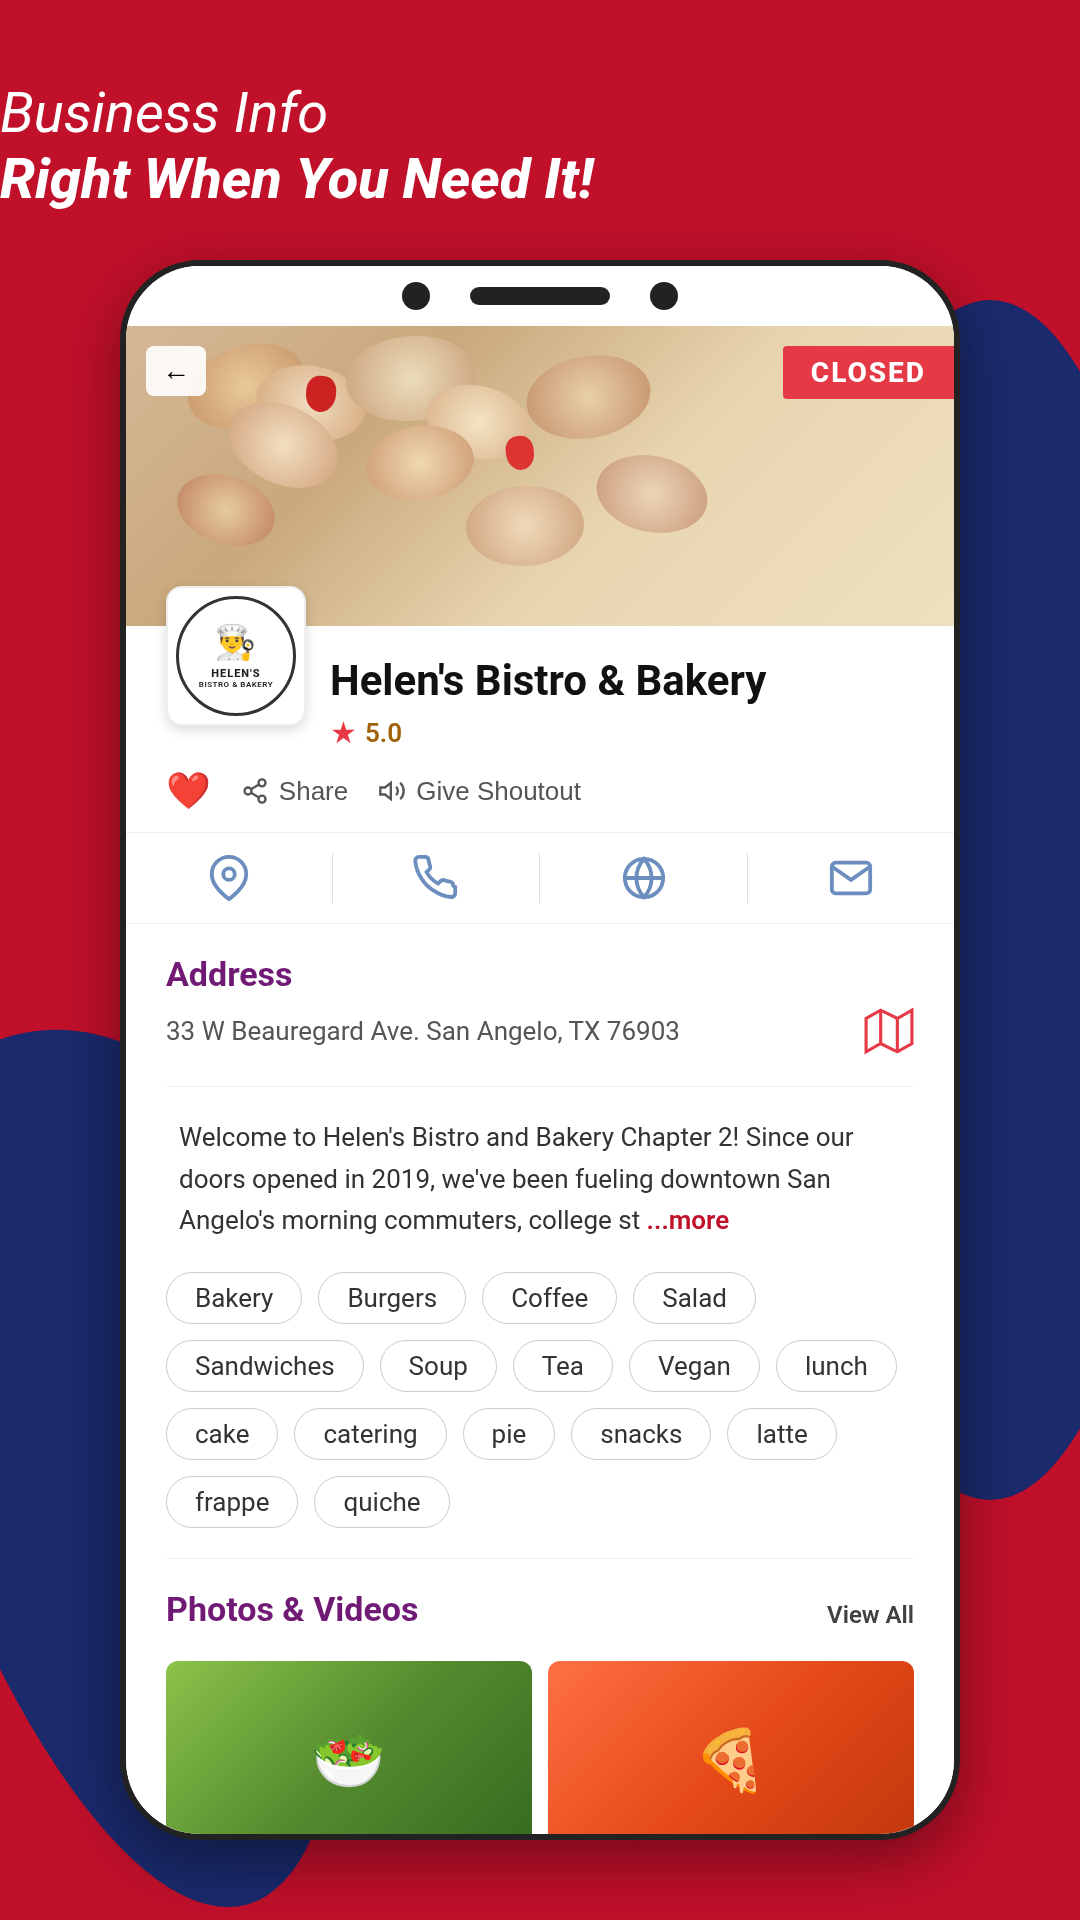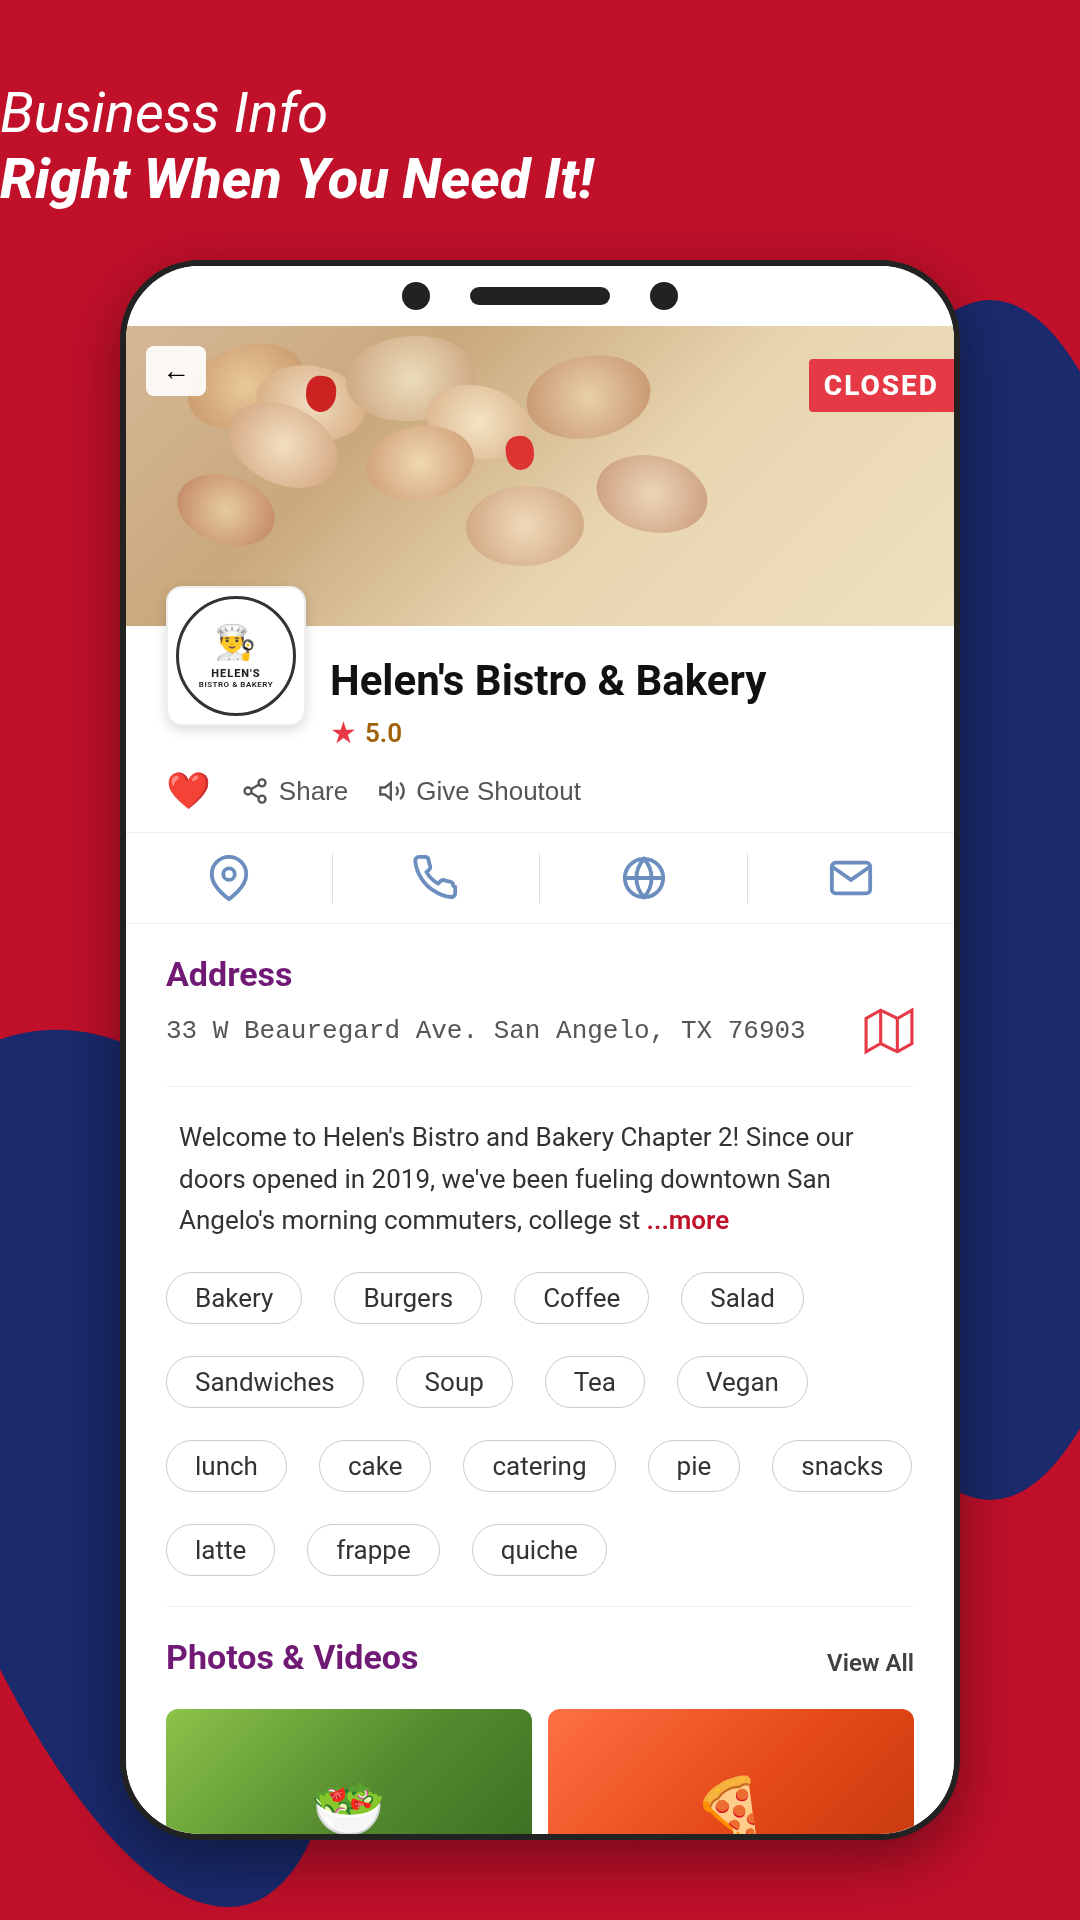--- a/index.html
+++ b/index.html
@@ -154,25 +154,24 @@
       z-index: 5;
     }
     .closed-badge {
       position: absolute;
       top: 20px;
       right: 0;
       background: #e63946;
       color: white;
       font-size: 28px;
       font-weight: 800;
-      padding: 10px 15px;
+      padding: 10px 28px;
       letter-spacing: 2px;
       border-radius: 4px 0 0 4px;
       z-index: 5;
-      margin-top: 13px;
     }
 
     
     .business-info {
       padding: 20px 40px;
       background: white;
       position: relative;
     }
     .business-header {
       display: flex;
@@ -303,21 +302,20 @@
     }
     .address-row {
       display: flex;
       align-items: center;
       justify-content: space-between;
     }
     .address-text {
       font-size: 26px;
       color: #555;
       flex: 1;
-      font-family: Liberation Mono, monospace;
     }
     .map-icon {
       width: 50px; height: 50px;
       color: #e63946;
       cursor: pointer;
     }
     .divider {
       height: 1px;
       background: #eee;
       margin: 0 40px 30px;
@@ -337,21 +335,21 @@
       font-weight: 600;
     }
 
     
     .tags-section {
       padding: 0 40px 30px;
     }
     .tags-container {
       display: flex;
       flex-wrap: wrap;
-      gap: 32px;
+      gap: 16px;
     }
     .tag {
       border: 1.5px solid #ccc;
       border-radius: 30px;
       padding: 10px 28px;
       font-size: 26px;
       color: #333;
       background: white;
       cursor: pointer;
     }

